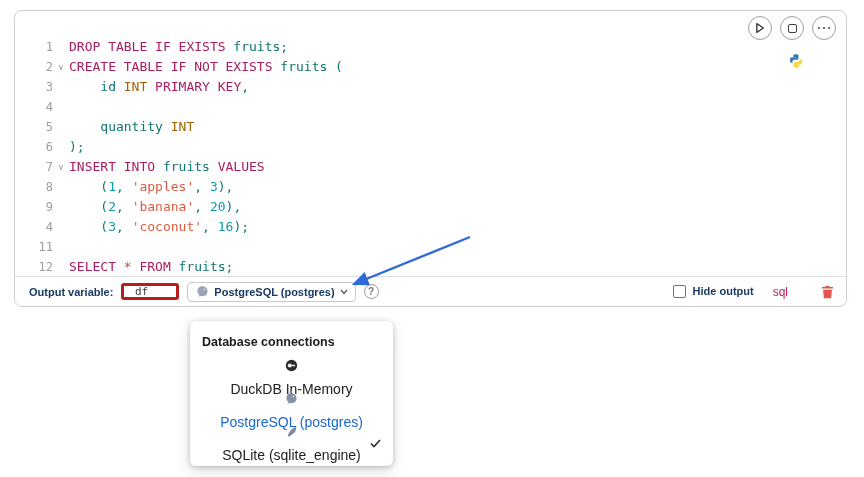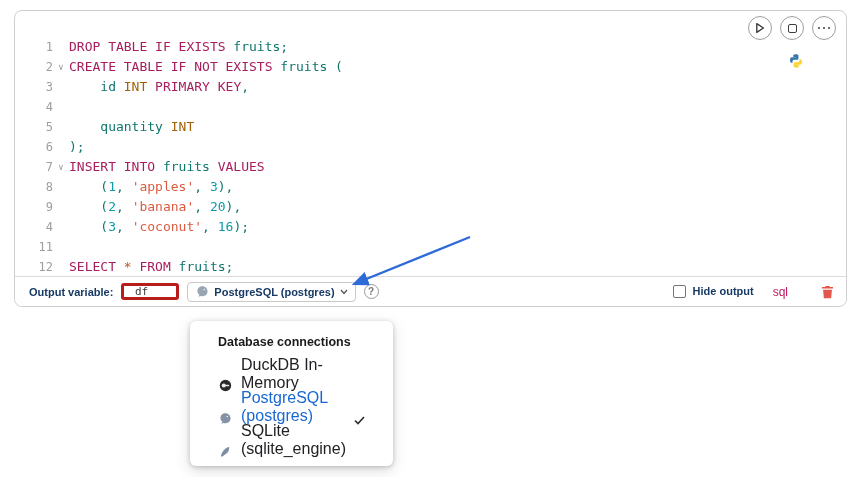--- a/index.html
+++ b/index.html
@@ -52,25 +52,25 @@
           display:inline-flex; align-items:center; justify-content:center;
           font-size:10px; font-weight:bold; color:#777; cursor:pointer; }
   .tb-right { margin-left:auto; display:flex; align-items:flex-start; gap:7px; }
   .checkbox { width:13px; height:13px; border:1.4px solid #757575; border-radius:2px;
               background:#fff; display:inline-block; cursor:pointer; }
   .lang { color:#be185d; font-size:12px; margin-left:12px; cursor:pointer; }
   .trash { margin-left:26px; display:flex; cursor:pointer; }
 
   
   .menu { position:absolute; left:190px; top:321px; width:203px; background:#fff;
-          border-radius:6px; padding:12px 28px 8px;
+          border-radius:6px; padding:12px 12px 8px;
           box-shadow:0 1px 5px rgba(0,0,0,.22), 0 5px 16px rgba(0,0,0,.13); z-index:5; }
   .menu-title { font-size:12.5px; font-weight:bold; color:#1b1b1b; margin:2px 0 10px; }
-  .menu-item { display:flex; align-items:flex-end; gap:9px; height:33px; font-size:16px;
-               color:#202124; cursor:pointer; }
+  .menu-item { display:flex; align-items:center; gap:9px; height:33px; font-size:14px;
+               color:#202124; cursor:pointer;flex-direction:column; }
   .menu-item.selected .mi-label { color:#1967d2; }
   .mi-icon { display:flex; width:14px; justify-content:center; flex:none; }
   .check { margin-left:auto; display:flex; }
 
   
   .arrow { position:absolute; left:330px; top:228px; z-index:6; pointer-events:none; }
 </style>
 </head>
 <body>
 

